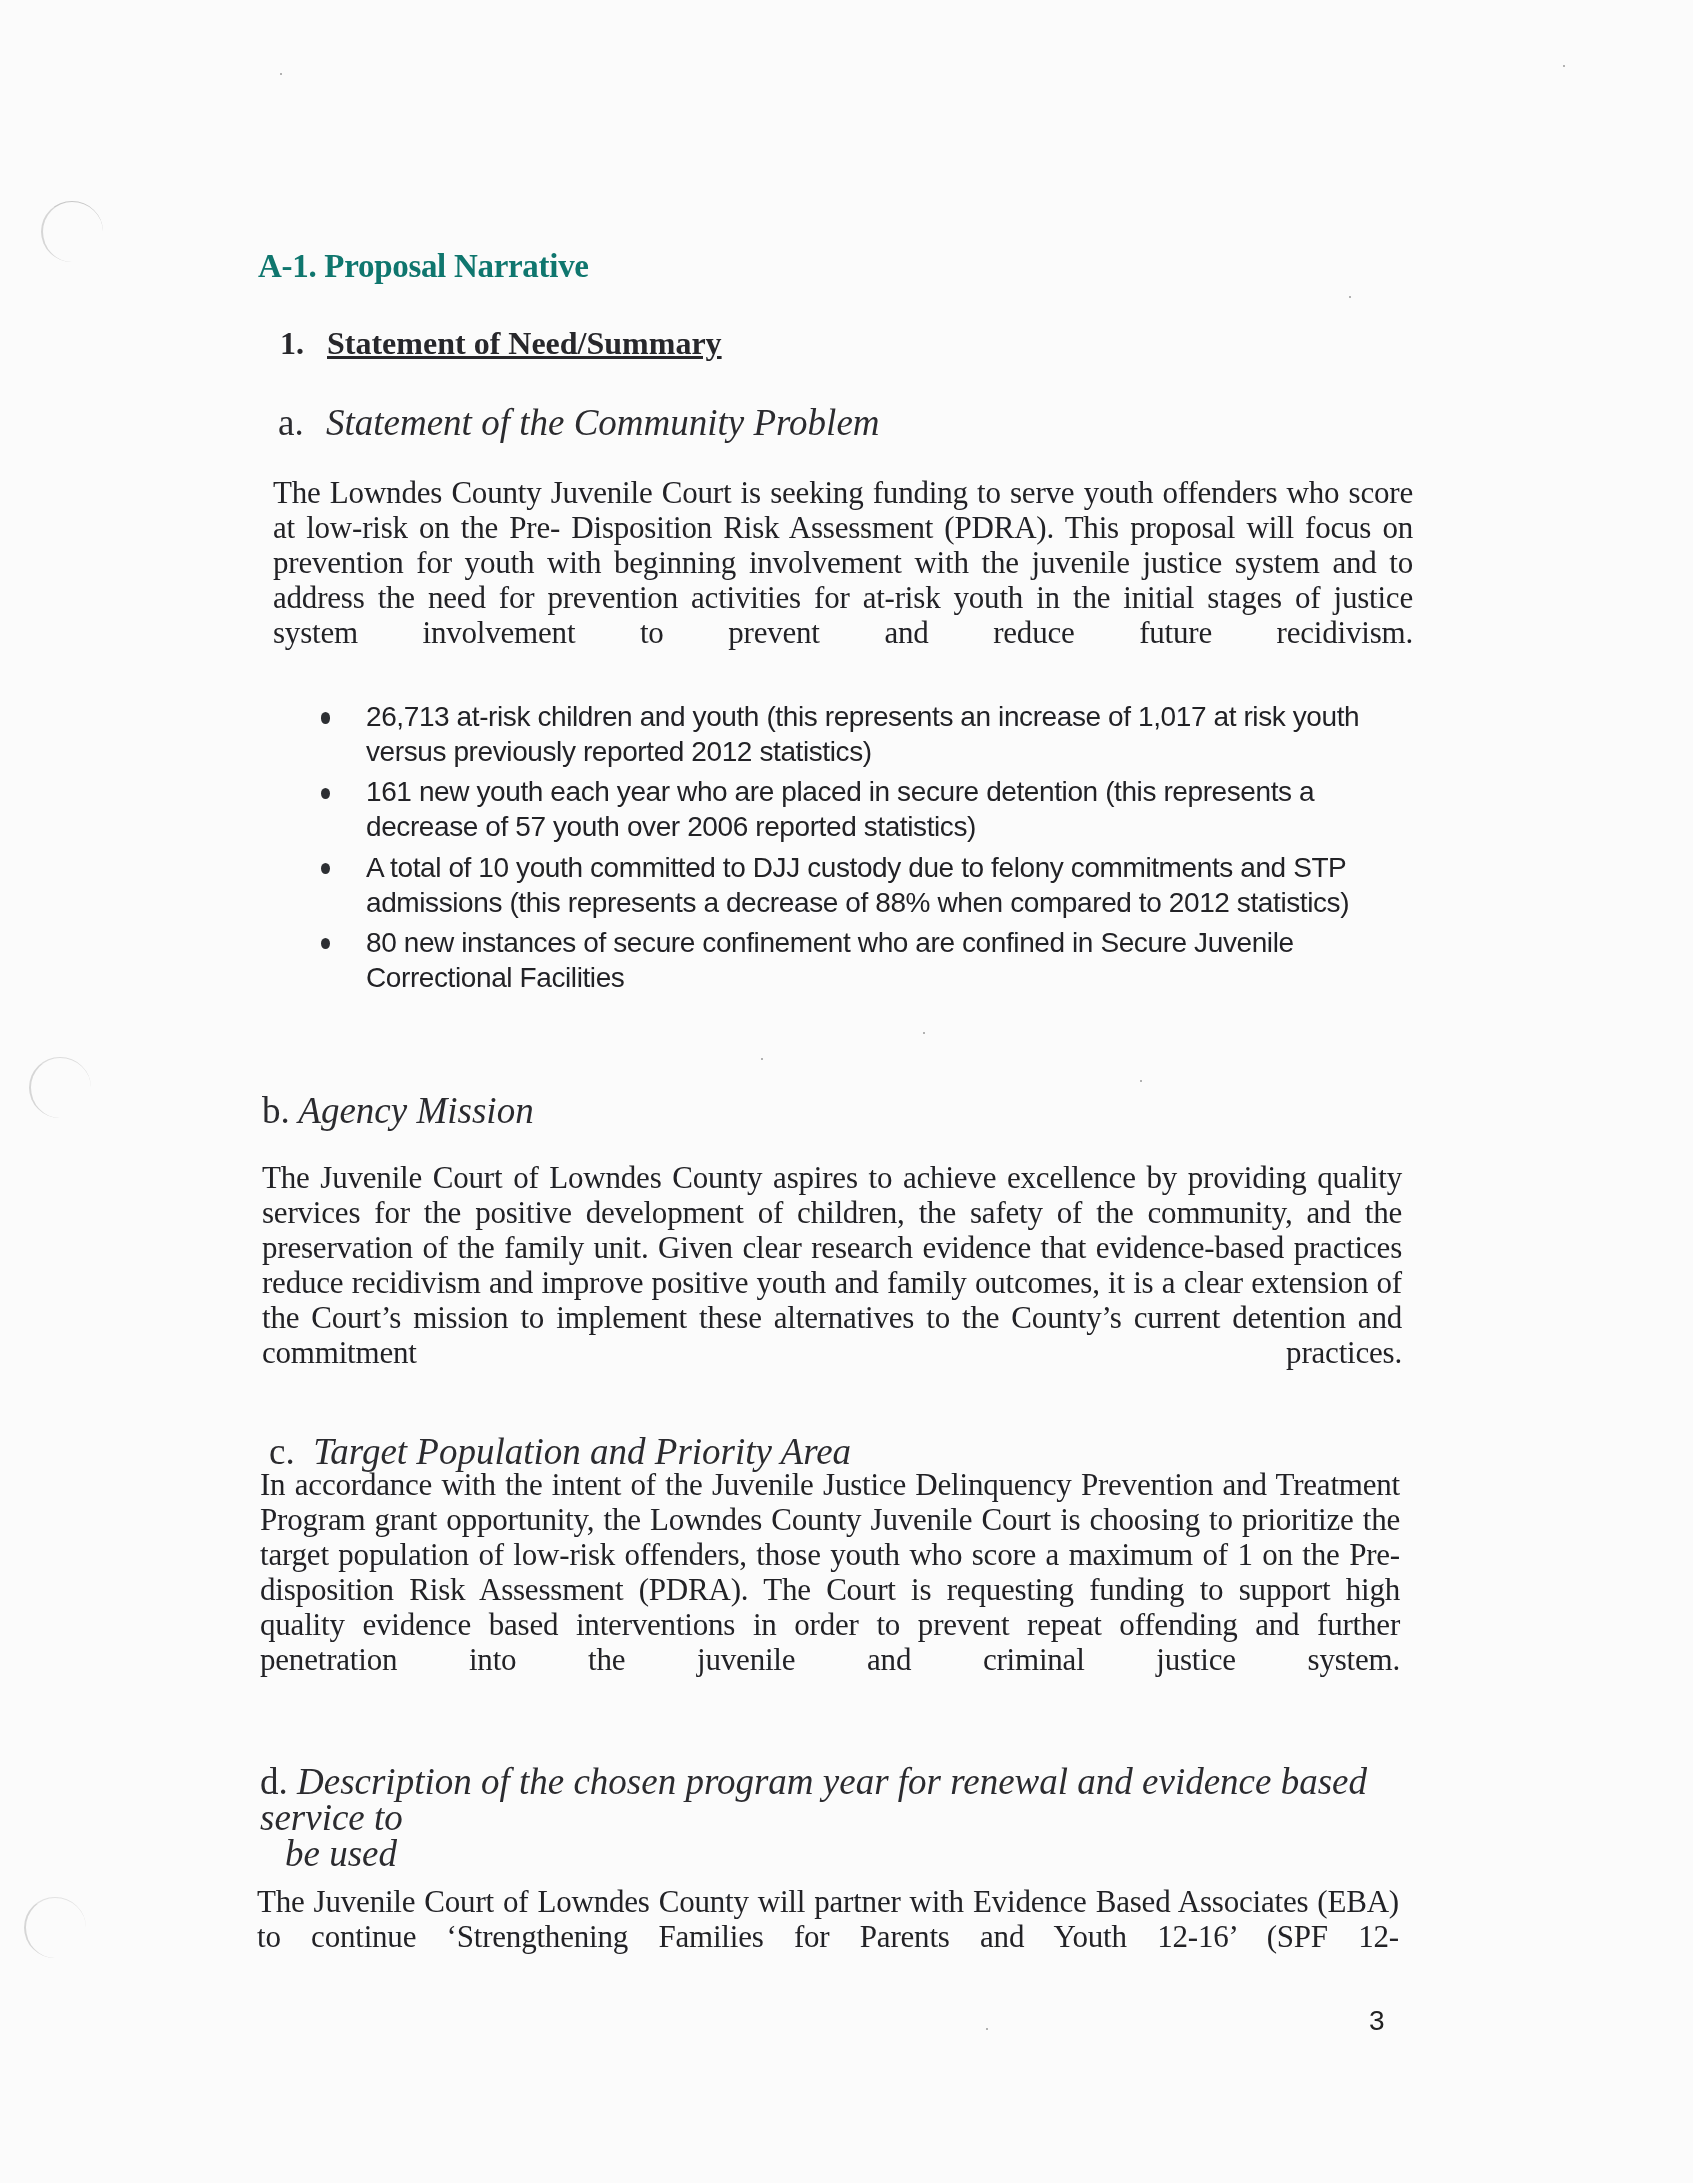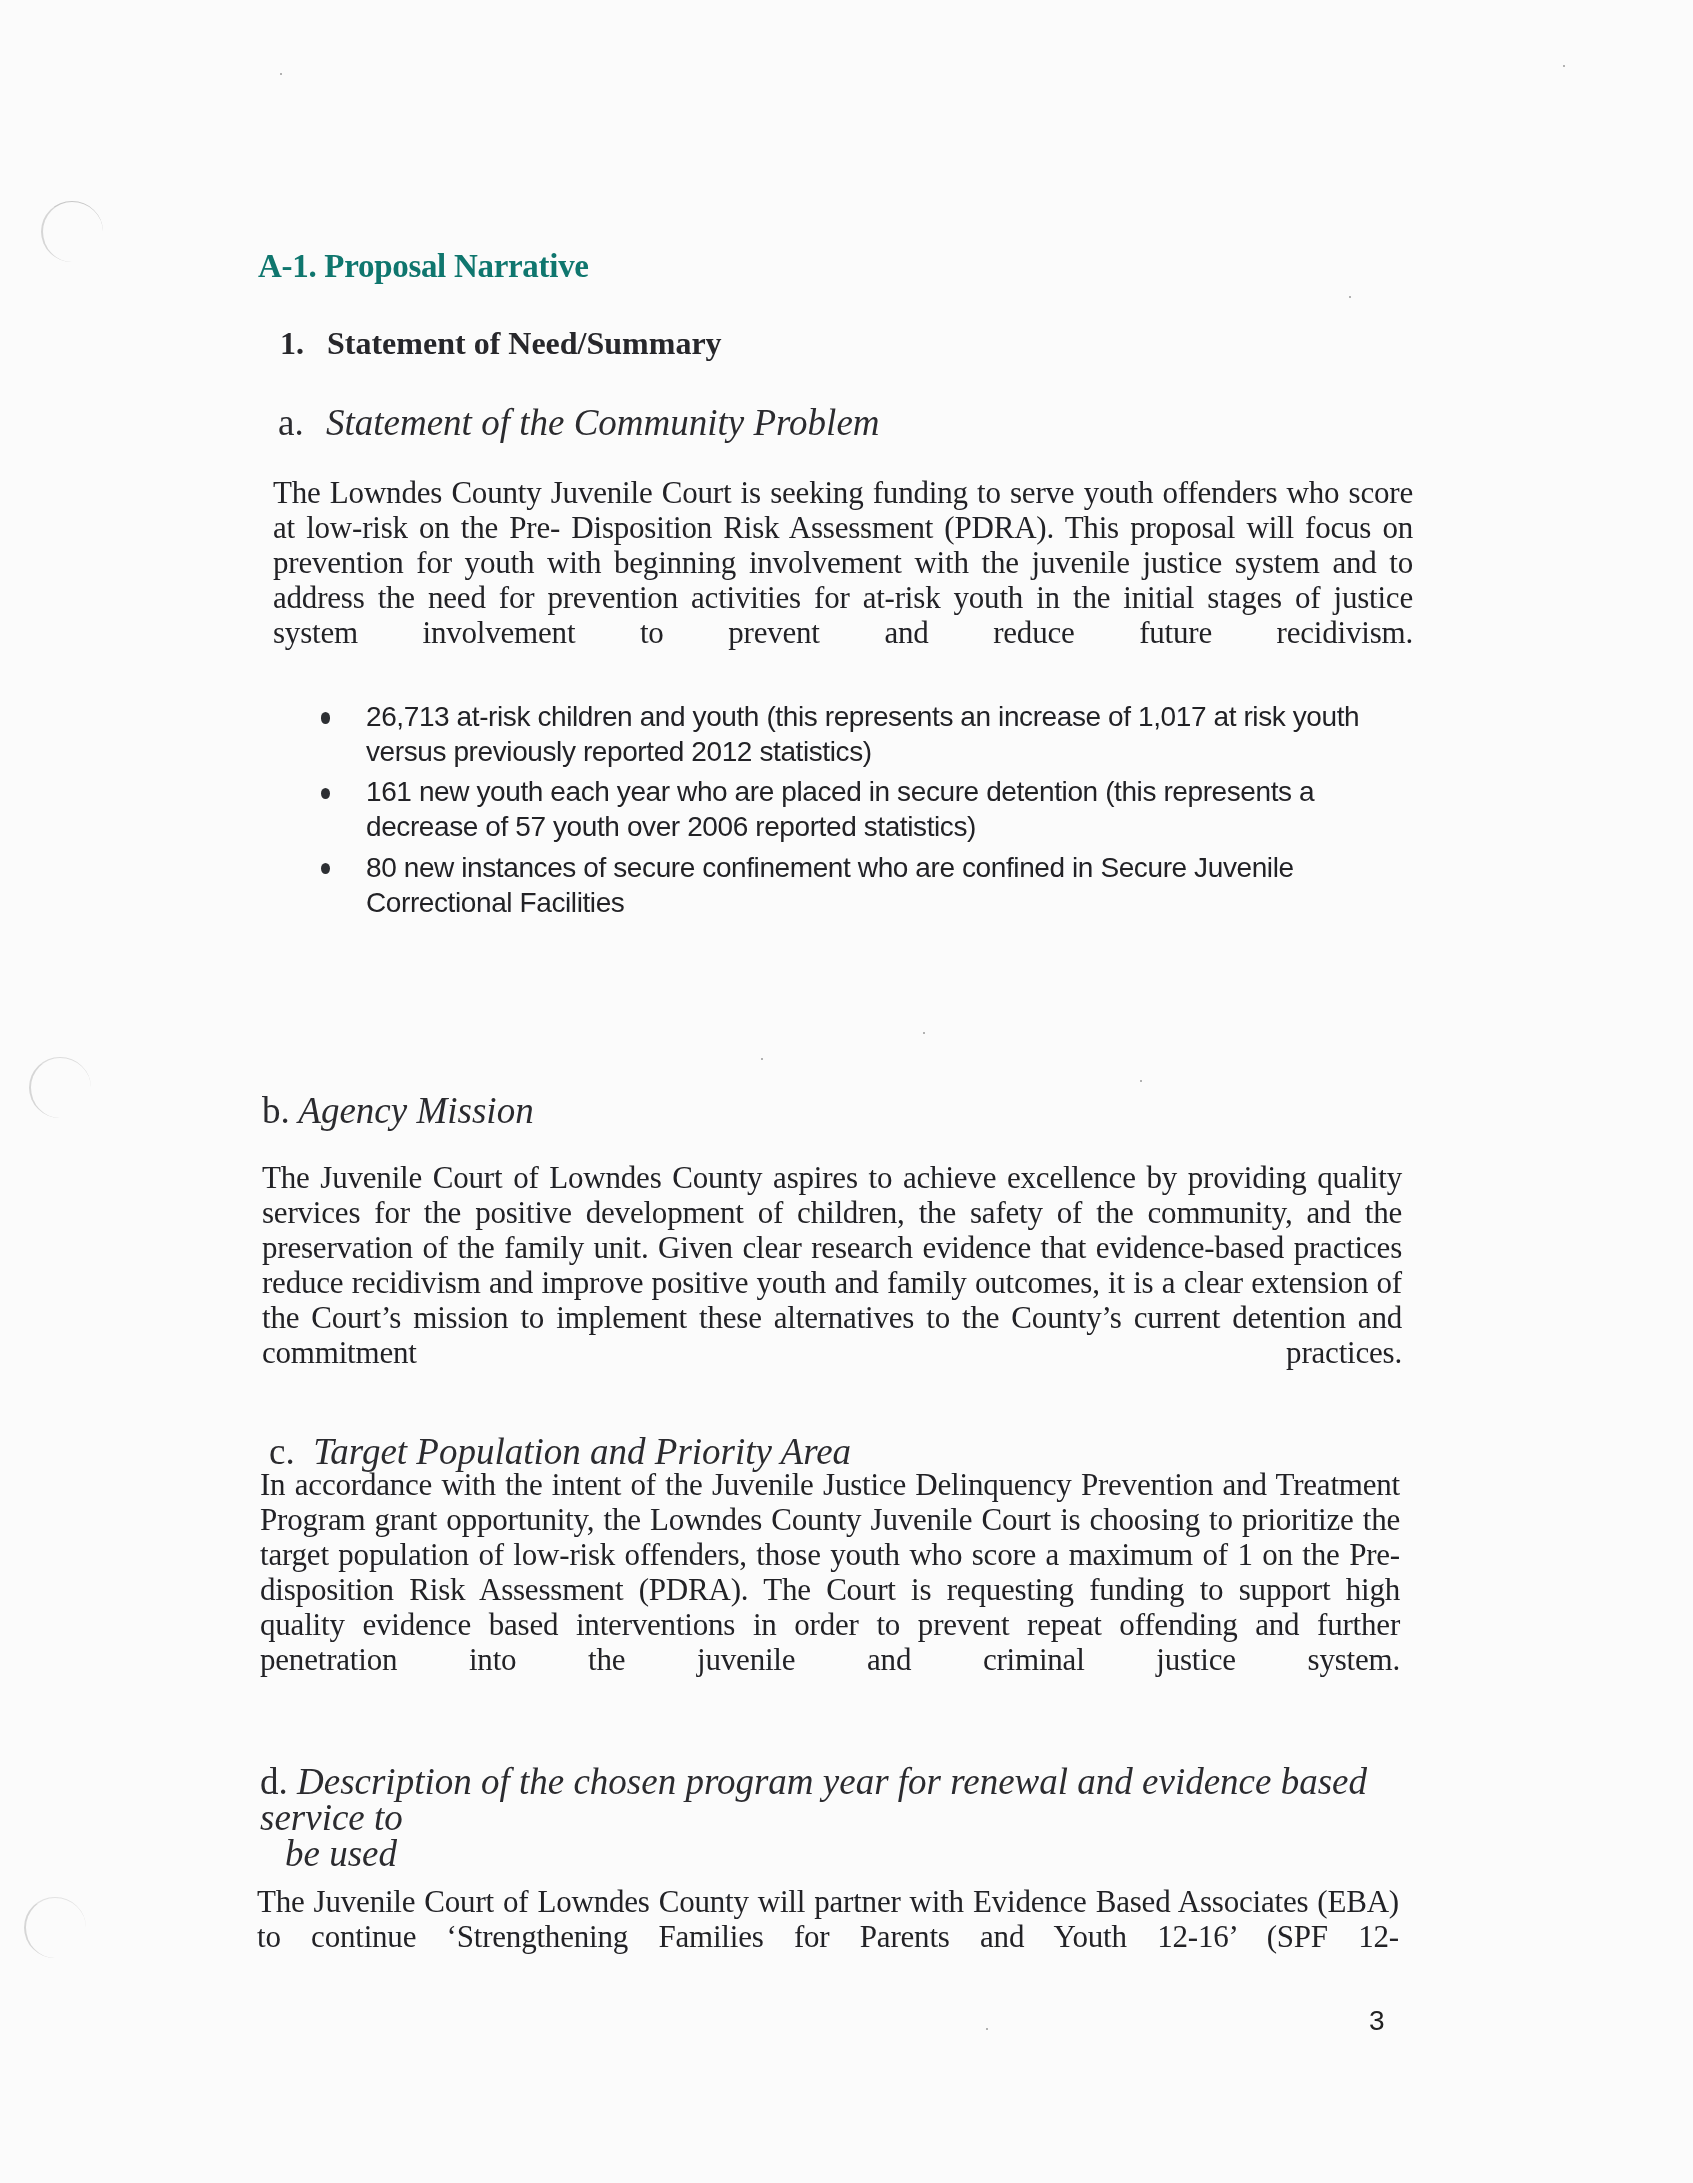--- a/index.html
+++ b/index.html
@@ -21,21 +21,21 @@
   .hole.h3 { left: 24px; top: 1897px; border-top-color: #e2e2e2; }
 
   .h-main {
     position: absolute; left: 258px; top: 248px;
     font-family: "Liberation Serif", serif; font-weight: bold;
     font-size: 33px; letter-spacing: -0.3px; color: #0f766e;
   }
   .h-sec {
     position: absolute; left: 280px; top: 325px;
     font-family: "Liberation Serif", serif; font-weight: bold;
-    font-size: 32px; color: #27272b;
+    font-size: 32px; color: #27272b; text-decoration: underline;
   }
   .h-sec .num { display: inline-block; width: 47px; }
   .h-sub {
     position: absolute;
     font-family: "Liberation Serif", serif; font-style: italic;
     font-size: 37px; color: #2b2b2f;
   }
   .h-sub .num { font-style: normal; }
   .sub-a { left: 278px; top: 401px; }
   .sub-a .num { display: inline-block; width: 48px; }
@@ -97,20 +97,21 @@
   </div>
 
   <div class="h-sub sub-a">
     <span class="num">a.</span><span>Statement of the Community Problem</span>
   </div>
   <p class="para p-a" style="margin:0">The Lowndes County Juvenile Court is seeking funding to serve youth offenders who score at low-risk on the Pre- Disposition Risk Assessment (PDRA). This proposal will focus on prevention for youth with beginning involvement with the juvenile justice system and to address the need for prevention activities for at-risk youth in the initial stages of justice system involvement to prevent and reduce future recidivism.</p>
 
   <ul class="bullets">
     <li><span class="dot"></span><span>26,713 at-risk children and youth (this represents an increase of 1,017 at risk youth versus previously reported 2012 statistics)</span></li>
     <li><span class="dot"></span><span>161 new youth each year who are placed in secure detention (this represents a decrease of 57 youth over 2006 reported statistics)</span></li>
+    <li><span class="dot"></span><span>A total of 10 youth committed to DJJ custody due to felony commitments and STP admissions (this represents a decrease of 88% when compared to 2012 statistics)</span></li>
     <li><span class="dot"></span><span>80 new instances of secure confinement who are confined in Secure Juvenile Correctional Facilities</span></li>
   </ul>
 
   <div class="h-sub sub-b">
     <span class="num">b.</span>
     <span>Agency Mission</span>
   </div>
   <p class="para p-b" style="margin:0">The Juvenile Court of Lowndes County aspires to achieve excellence by providing quality services for the positive development of children, the safety of the community, and the preservation of the family unit. Given clear research evidence that evidence-based practices reduce recidivism and improve positive youth and family outcomes, it is a clear extension of the Court’s mission to implement these alternatives to the County’s current detention and commitment practices.</p>
 
   <div class="h-sub sub-c">

